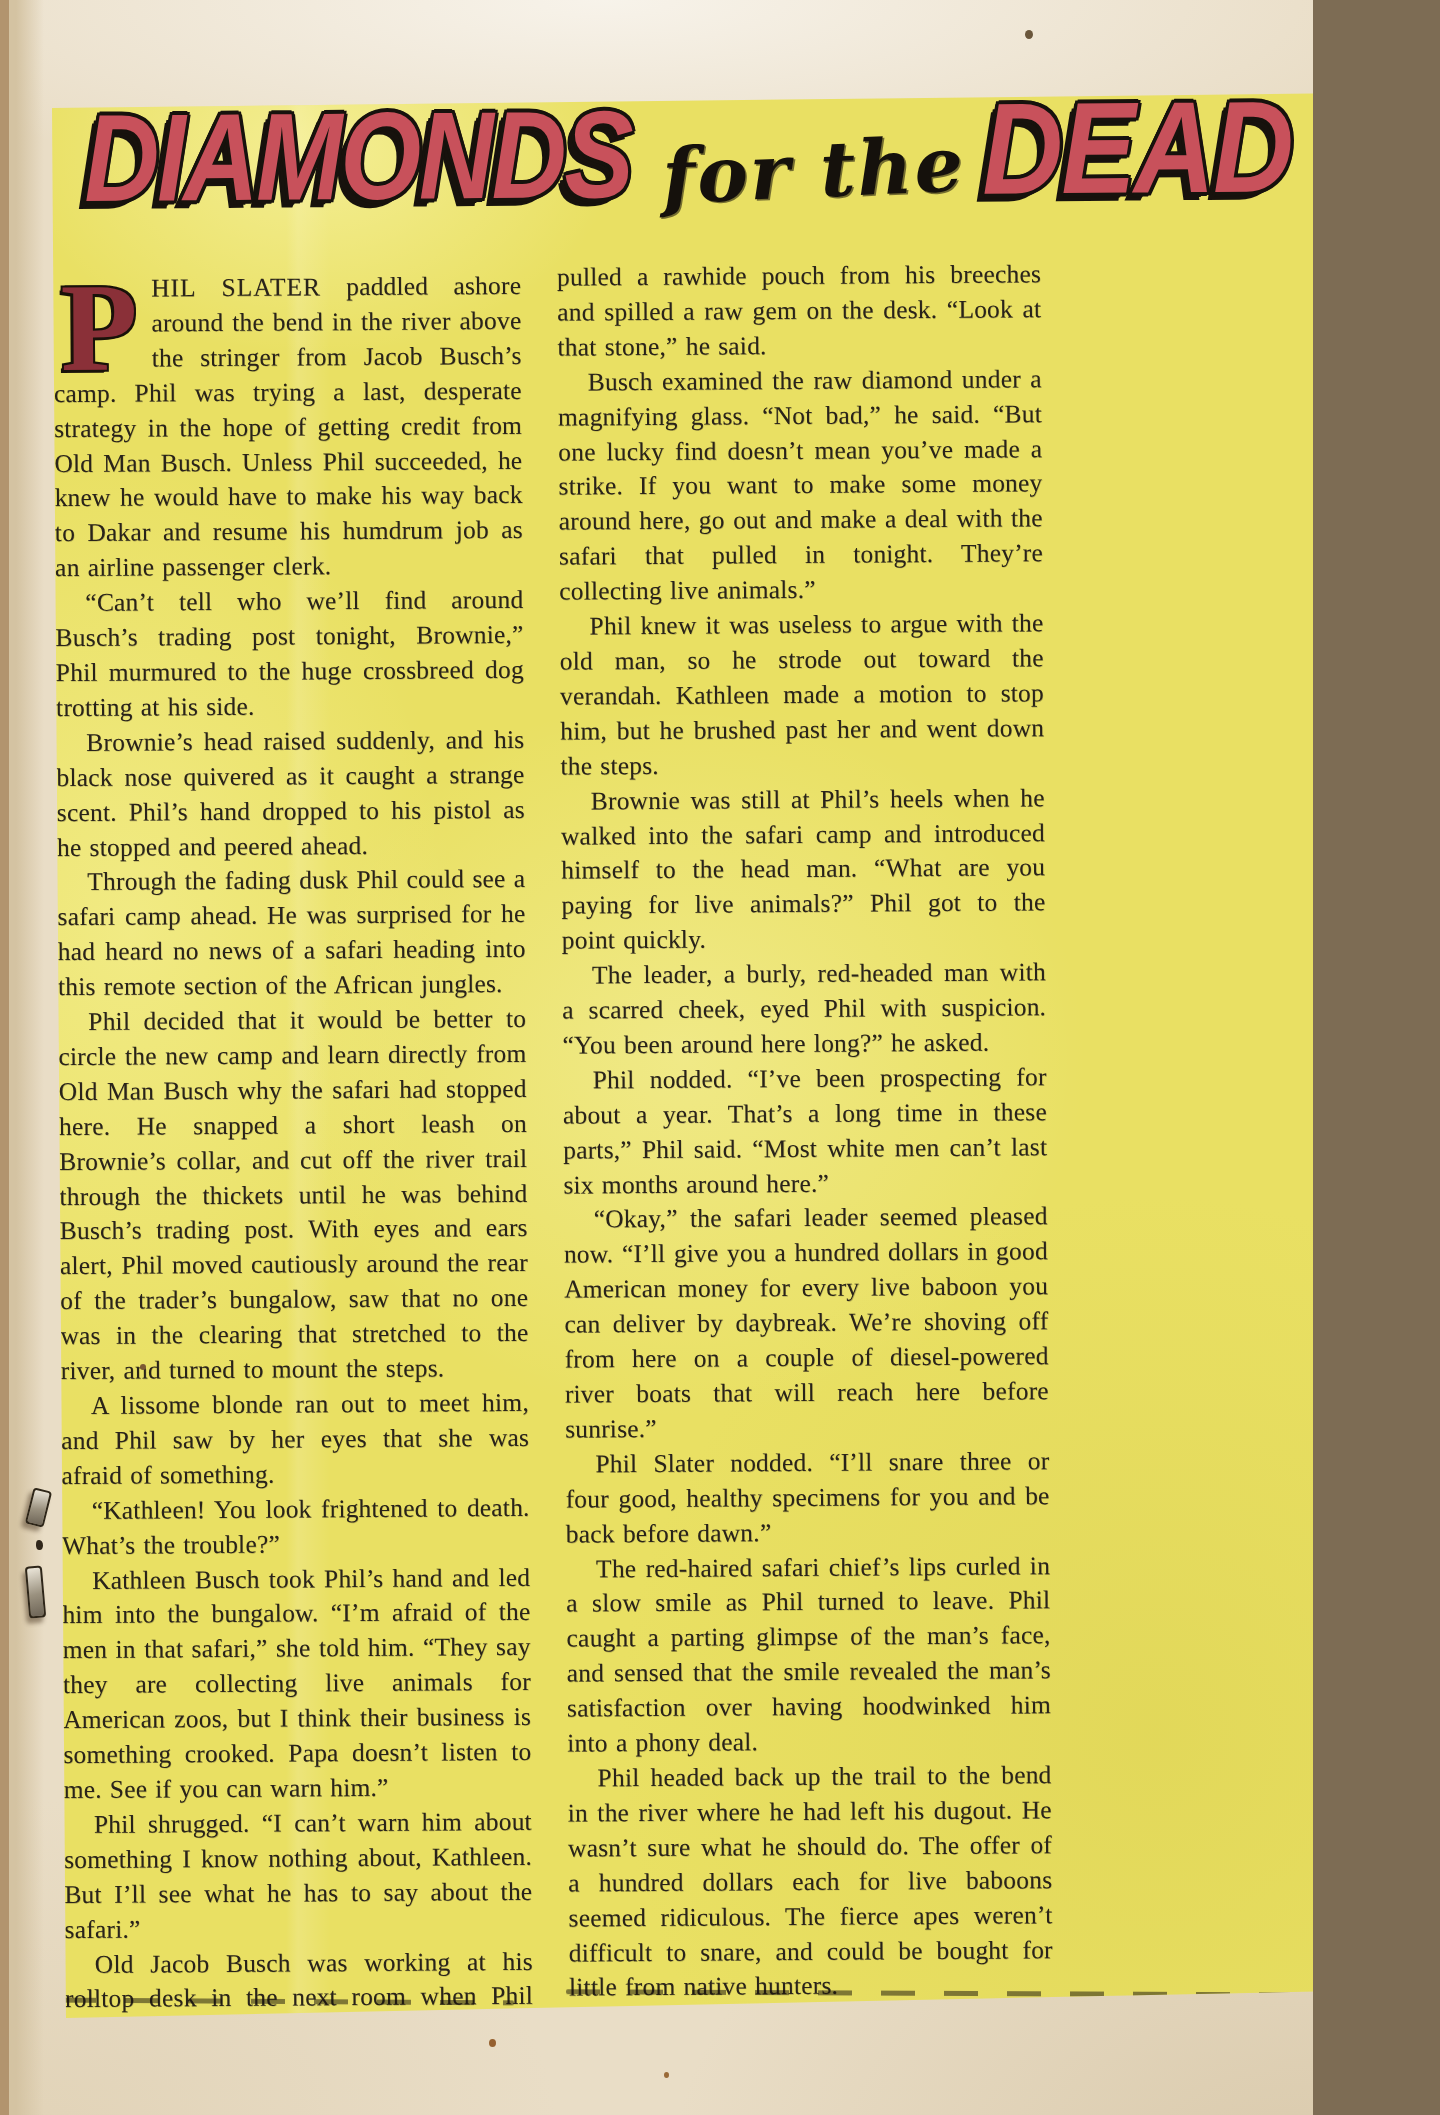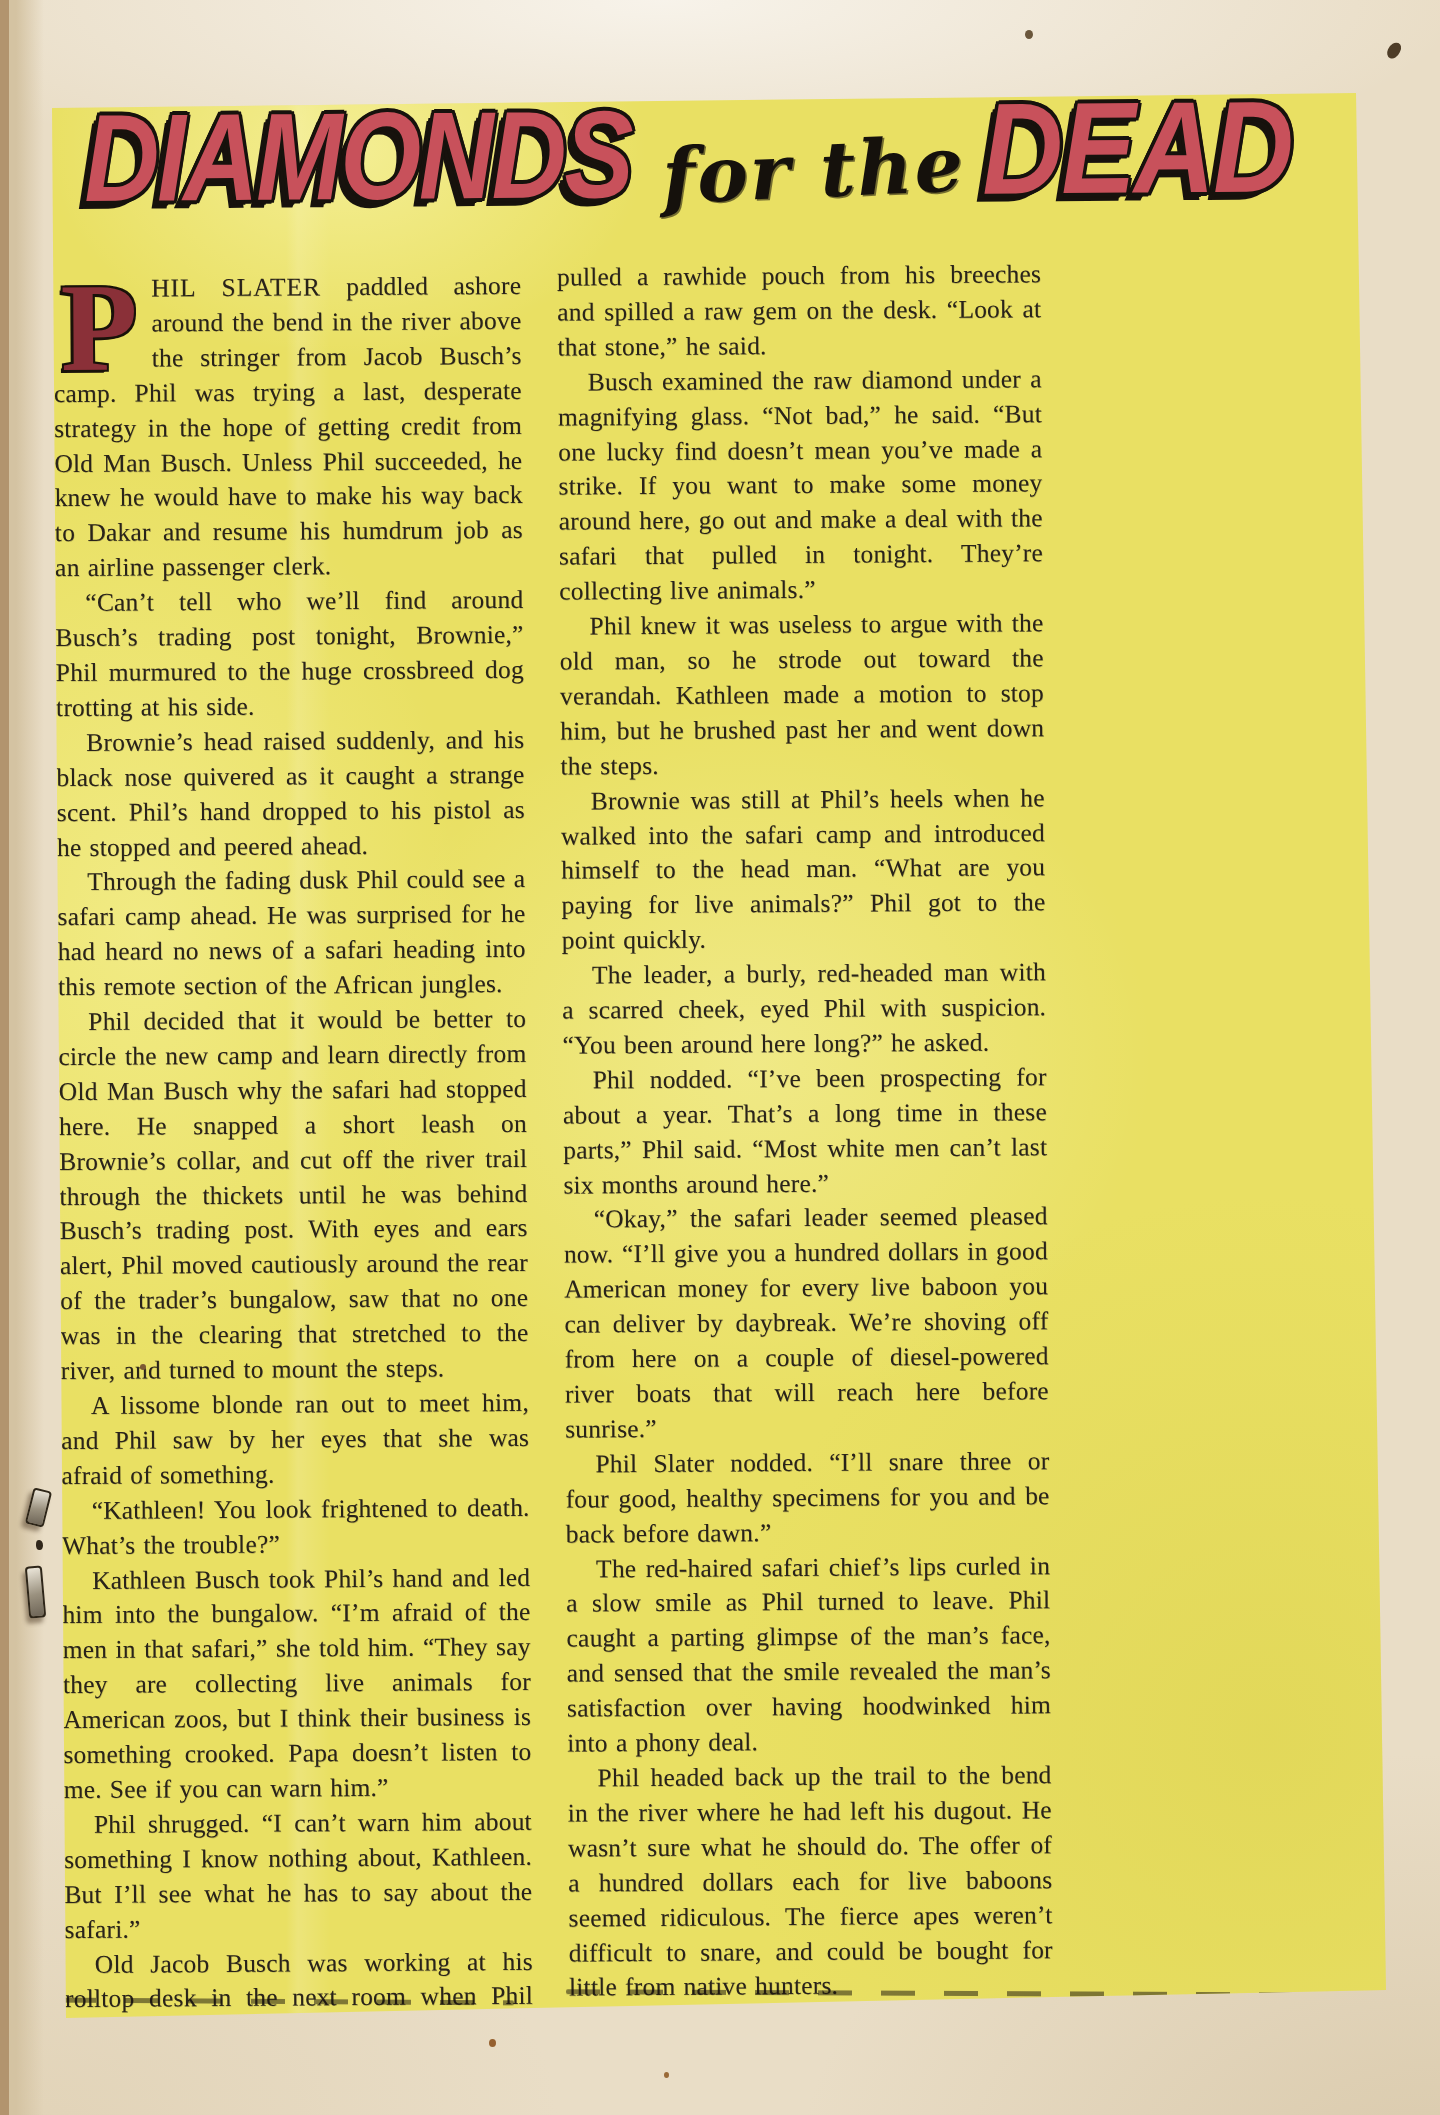--- a/index.html
+++ b/index.html
@@ -1,17 +1,17 @@
 <!DOCTYPE html>
 <html><head>
 <meta charset="utf-8">
 <style>
   html,body { margin:0; padding:0; background:#7d6c54; }
   .page {
-    position:relative; width:1440px; height:2115px; overflow:hidden;
+    position:relative; width:1313px; height:2115px; overflow:hidden;
     background:
       linear-gradient(90deg, #b2946e 0 9px, #d4c3a2 9px 16px, rgba(234,223,199,0) 44px),
       radial-gradient(1150px 280px at 46% 0%, rgba(248,244,236,.95), rgba(248,244,236,0) 70%),
       radial-gradient(900px 620px at 100% 104%, rgba(213,196,164,.8), rgba(213,196,164,0) 72%),
       radial-gradient(760px 480px at 2% 101%, rgba(219,203,172,.55), rgba(219,203,172,0) 70%),
       #e9ddc6;
   }
   .print {
     position:absolute; inset:0;
     clip-path: polygon(52px 108px, 1356px 93px, 1386px 1990px, 66px 2018px);

